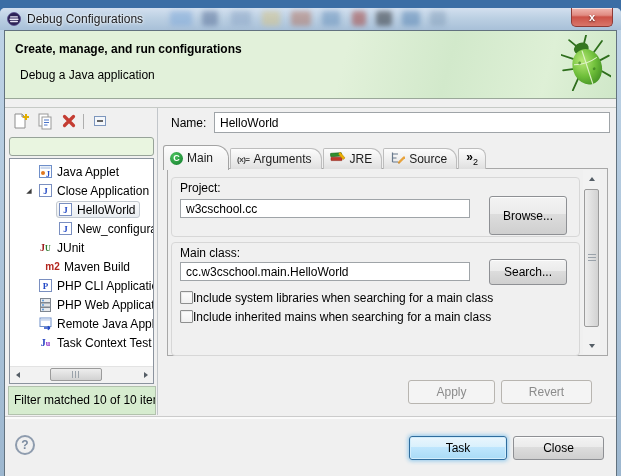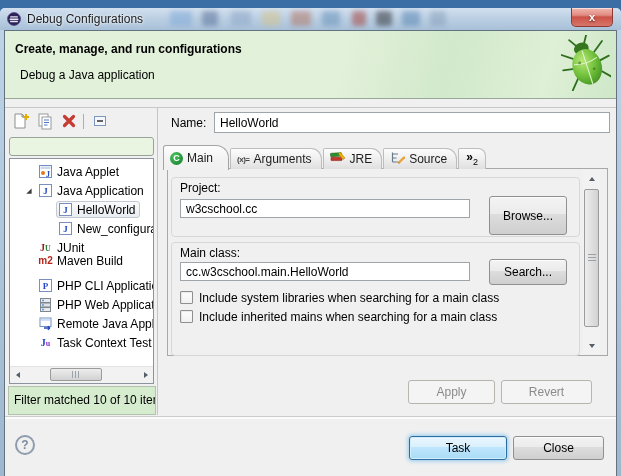--- a/index.html
+++ b/index.html
@@ -100,21 +100,21 @@
   .glabel{position:absolute;left:8px;top:3px;}
   .gfield{position:absolute;left:8px;width:290px;height:19px;}
   .btn{box-sizing:border-box;border:1px solid #8e9094;border-radius:3px;cursor:pointer;
     background:linear-gradient(#f3f3f3,#ebebeb 45%,#dddddd 46%,#cfcfcf);
     display:flex;align-items:center;justify-content:center;color:#000;
     font-family:"Liberation Sans",sans-serif;font-size:12px;
     box-shadow:inset 0 1px 0 rgba(255,255,255,.8);}
   .btn.disabled{border-color:#b8b5b0;background:#f4f4f4;color:#8b8b8b;box-shadow:none;cursor:default;}
   .btn.default{border-color:#2f6d9e;background:linear-gradient(#eaf6fd,#d9f0fc 45%,#bfe6fd 46%,#a9dbf6);
     box-shadow:inset 0 0 0 1px #d2edfb,0 0 4px 1px #8fc8ec;}
-  .cbrow{position:absolute;left:8px;display:flex;align-items:center;gap:6px;height:15px;cursor:pointer;}
+  .cbrow{position:absolute;left:8px;display:flex;align-items:center;height:15px;cursor:pointer;}
   .cb{width:13px;height:13px;box-sizing:border-box;border:1px solid #8e8f8f;border-radius:1px;
     background:linear-gradient(#fdfdfd,#f1f1f1);box-shadow:inset 1px 1px 1px rgba(0,0,0,.08);flex:none;}
   .sep2{position:absolute;left:0;top:385px;right:0;height:2px;border-top:1px solid #cbcbcb;background:#fbfbfb;}
   .help{position:absolute;left:10px;top:404px;width:20px;height:20px;box-sizing:border-box;
     border:2px solid #8e9cae;border-radius:50%;color:#7b8ba0;font-weight:bold;
     display:flex;align-items:center;justify-content:center;font-size:12px;cursor:pointer;}
 </style>
 </head>
 <body>
 
@@ -238,21 +238,21 @@
             </span>
           <span>Java Applet</span>
         </span>
       </div>
       <div class="trow" style="top:22px;padding-left:12px">
         <span class="exp">◢</span>
         <span class="rowbox">
             <span class="ticon">
           <span class="jbox">J</span>
             </span>
-          <span>Java Application</span>
+          <span>Close Application</span>
         </span>
       </div>
       <div class="trow selected" style="top:41px;padding-left:46px">
         <span class="rowbox">
             <span class="ticon">
           <span class="jbox">J</span>
             </span>
           <span>HelloWorld</span>
         </span>
       </div>
@@ -266,21 +266,21 @@
       </div>
       <div class="trow" style="top:79px;padding-left:26px">
         <span class="rowbox">
             <span class="ticon">
           <span class="txticon" style="color:#9c1d1d">J</span>
               <span class="txticon" style="color:#2f7d32;font-size:8px;margin-top:3px">U</span>
             </span>
           <span>JUnit</span>
         </span>
       </div>
-      <div class="trow" style="top:92px;padding-left:26px">
+      <div class="trow" style="top:98px;padding-left:33px">
         <span class="rowbox">
             <span class="ticon">
           <span class="txticon" style="color:#b3261e;font-family:'Liberation Sans',sans-serif">m2</span>
             </span>
           <span>Maven Build</span>
         </span>
       </div>
       <div class="trow" style="top:117px;padding-left:26px">
         <span class="rowbox">
             <span class="ticon">

